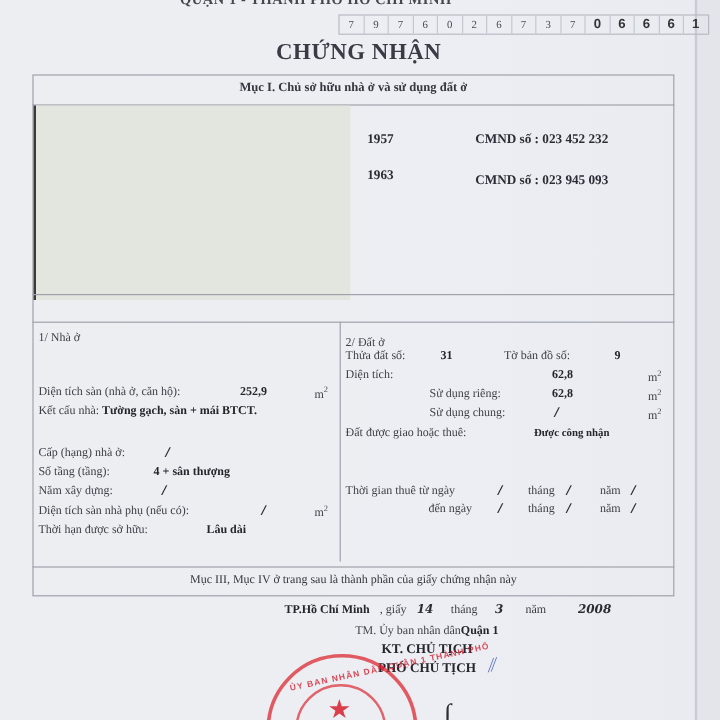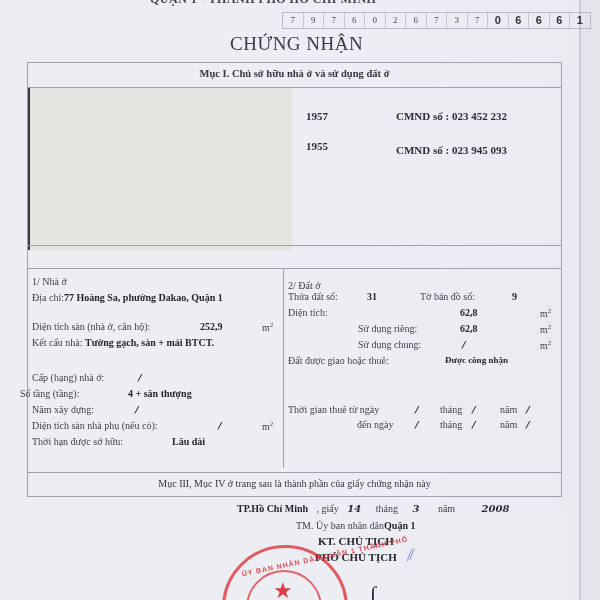--- a/index.html
+++ b/index.html
@@ -29,21 +29,21 @@
     position: absolute; left: 282px; top: 12px; height: 15px; display: flex;
     border: 1px solid #b8bbc4;
   }
   .serial .cell {
     width: 19.5px; height: 15px; border-right: 1px solid #c4c7cf;
     font-size: 9px; text-align: center; line-height: 15px; color: #4a4a50;
   }
   .serial .cell.big { font-family: "Liberation Sans", sans-serif; font-weight: bold; font-size: 11px; color: #333; }
   .serial .cell:last-child { border-right: none; }
   .title {
-    position: absolute; left: 230px; top: 33px; font-size: 19px; font-weight: normal;
+    position: absolute; left: 230px; top: 33px; font-size: 19px; font-weight: bold;
     color: #3a3b44; letter-spacing: 0.5px;
   }
   .frame {
     position: absolute; left: 27px; top: 62px; width: 533px; height: 433px;
     border: 1px solid #9fa2ab;
   }
   .hline { position: absolute; left: 27px; width: 535px; height: 1px; background: #9fa2ab; }
   .section-title {
     position: absolute; left: 27px; width: 535px; text-align: center;
     font-size: 10.5px; font-weight: bold; color: #35363e;
@@ -114,42 +114,39 @@
 
   <div class="frame"></div>
   <div class="hline" style="top:87px"></div>
   <div class="section-title" style="top:68px">Mục I. Chủ sở hữu nhà ở và sử dụng đất ở</div>
 
   <div class="redact"></div>
   <div class="redact-edge"></div>
 
   <div class="owner-row" style="top:110px">1957</div>
   <div class="owner-id" style="top:110px">CMND số : 023 452 232</div>
-  <div class="owner-row" style="top:140px">1955</div>
+  <div class="owner-row" style="top:140px">1963</div>
   <div class="owner-id" style="top:144px">CMND số : 023 945 093</div>
 
   <div class="hline" style="top:245px"></div>
   <div class="hline" style="top:268px"></div>
   <div class="vline" style="left:283px; top:268px; height:200px"></div>
 
   <div class="t" style="left:32px; top:276px">1/ Nhà ở</div>
-  <div class="t" style="left:32px; top:292px">
-    <span>Địa chỉ:</span><span class="b">77 Hoàng Sa,  phường Dakao, Quận 1</span>
-  </div>
   <div class="t" style="left:32px; top:321px">Diện tích sàn (nhà ở, căn hộ):</div>
   <div class="t b" style="left:200px; top:321px">252,9</div>
   <div class="t" style="left:262px; top:321px"><span>m</span><span class="sup">2</span></div>
   <div class="t" style="left:32px; top:337px">
     <span>Kết cấu nhà:</span>
     <span class="b">Tường gạch, sàn + mái BTCT.</span>
   </div>
 
   <div class="t" style="left:32px; top:372px">Cấp (hạng) nhà ở:</div>
   <div class="t hand" style="left:138px; top:372px">/</div>
-  <div class="t" style="left:20px; top:388px">Số tầng (tầng):</div>
+  <div class="t" style="left:32px; top:388px">Số tầng (tầng):</div>
   <div class="t b" style="left:128px; top:388px">4 + sân thượng</div>
   <div class="t" style="left:32px; top:404px">Năm xây dựng:</div>
   <div class="t hand" style="left:135px; top:404px">/</div>
   <div class="t" style="left:32px; top:420px">Diện tích sàn nhà phụ (nếu có):</div>
   <div class="t hand" style="left:218px; top:420px">/</div>
   <div class="t" style="left:262px; top:420px"><span>m</span><span class="sup">2</span></div>
   <div class="t" style="left:32px; top:436px">Thời hạn được sở hữu:</div>
   <div class="t b" style="left:172px; top:436px">Lâu dài</div>
 
   <div class="t" style="left:288px; top:280px">2/ Đất ở</div>

